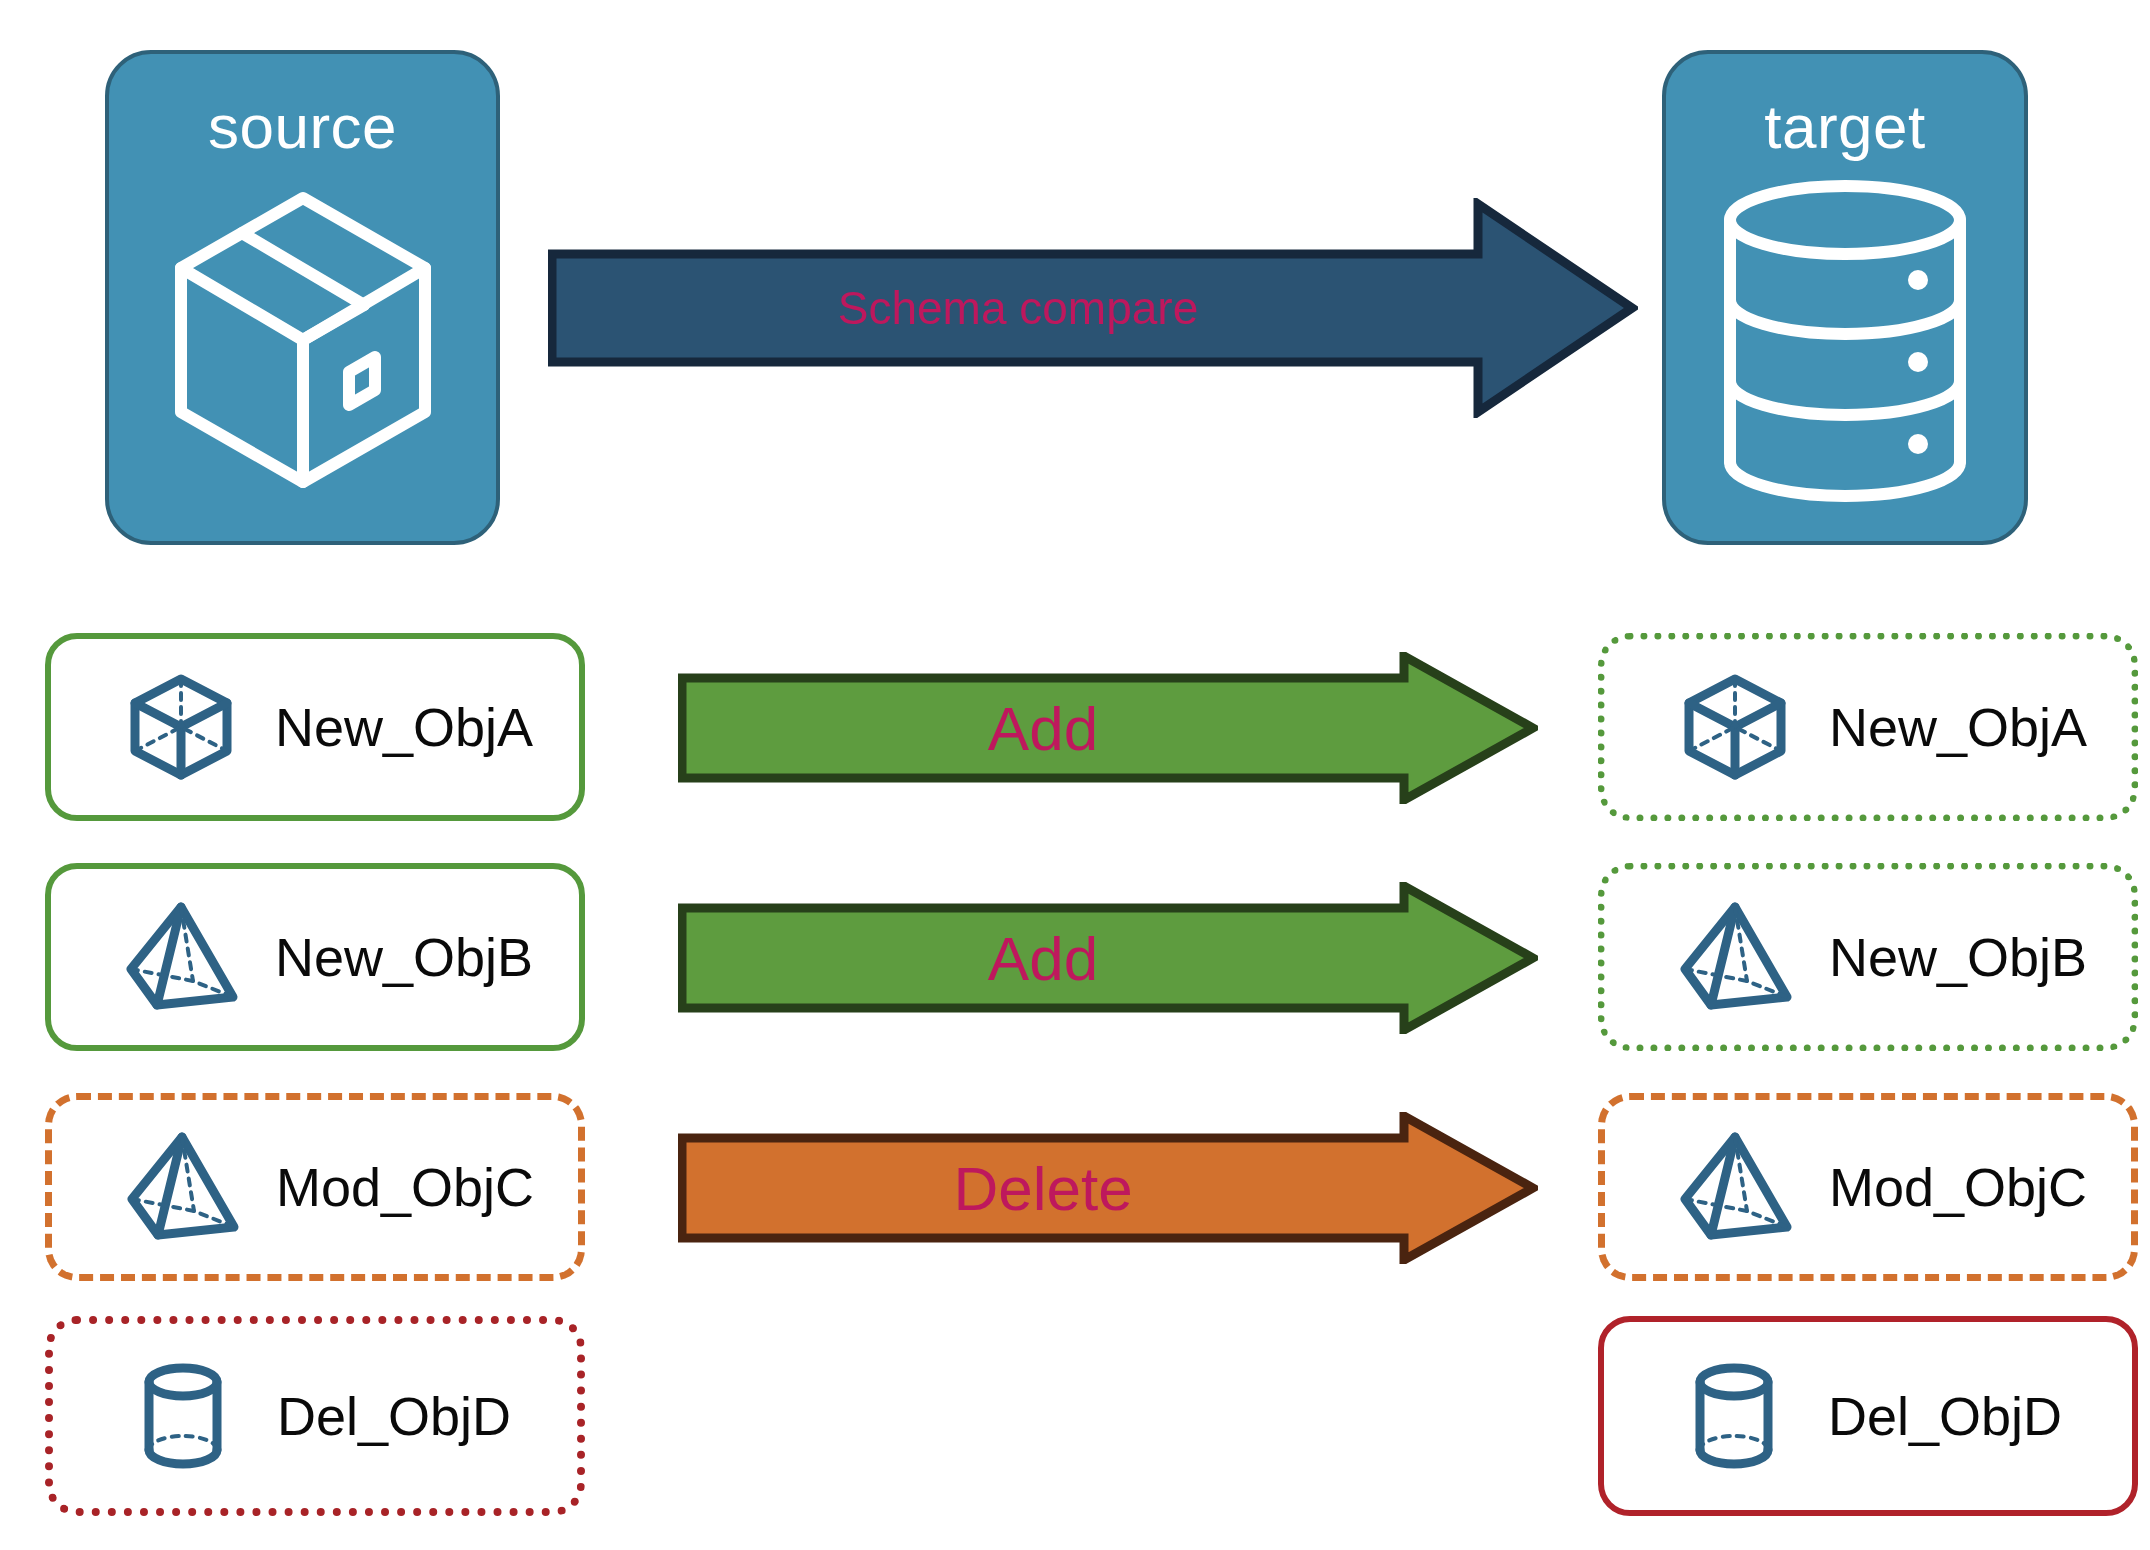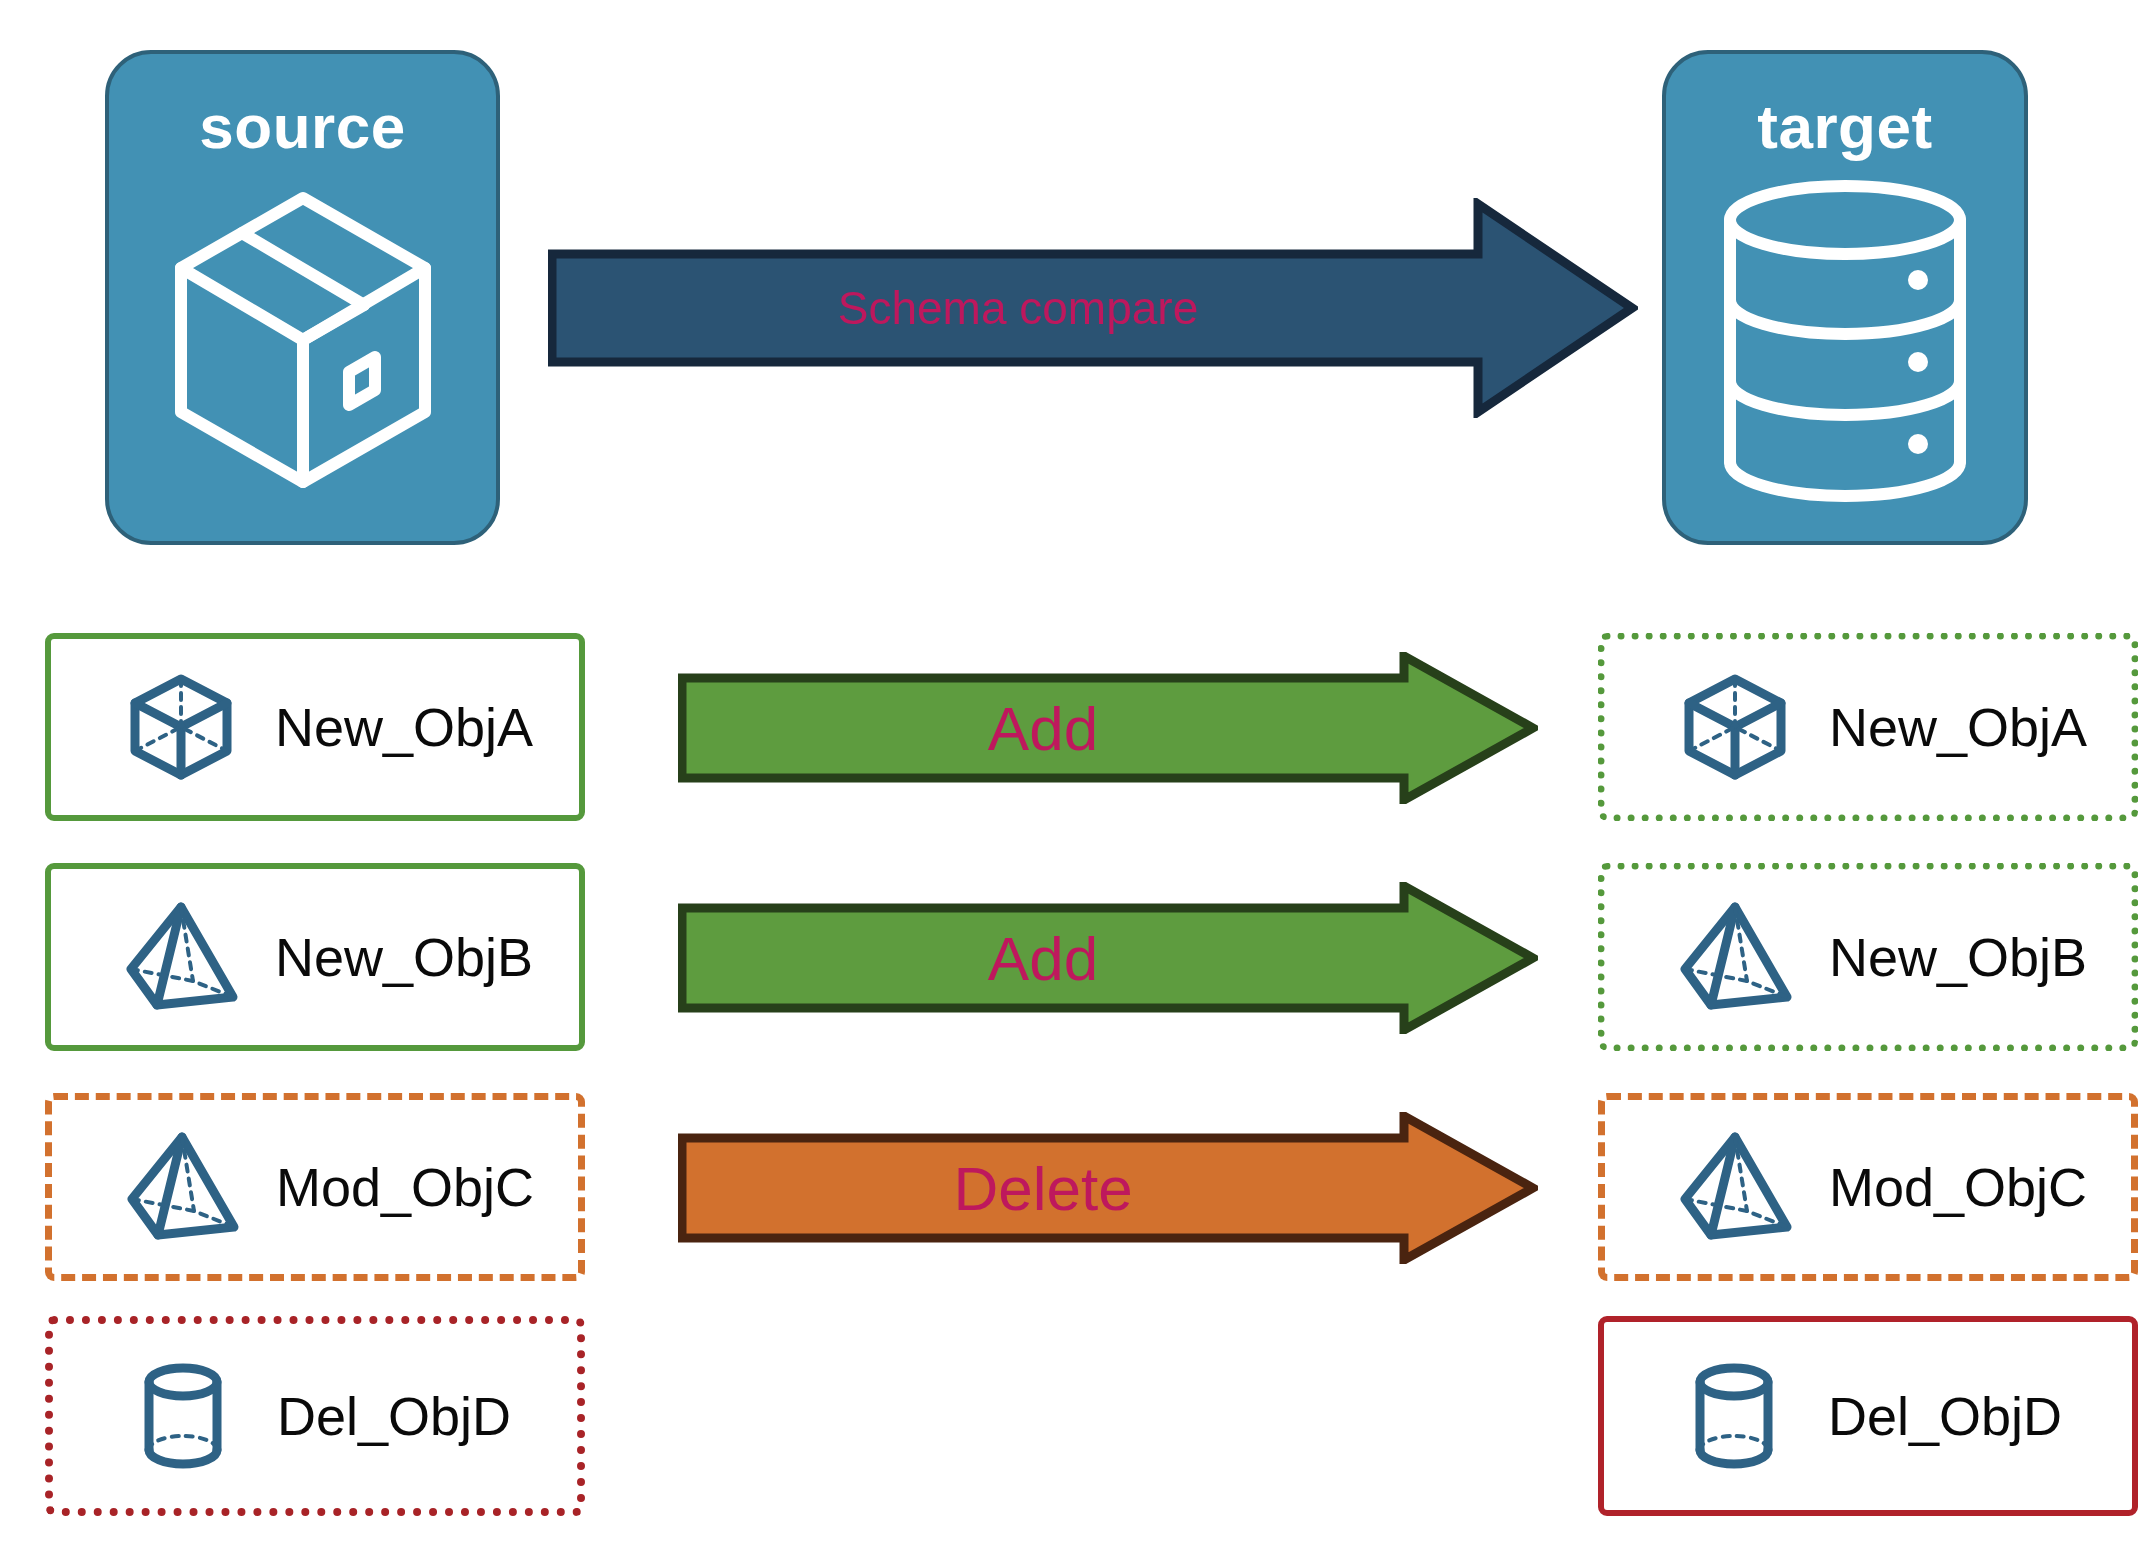--- a/index.html
+++ b/index.html
@@ -25,21 +25,21 @@
     border: 4px solid #2E6179;
     border-radius: 46px;
     box-sizing: border-box;
     display: flex;
     flex-direction: column;
     align-items: center;
   }
   .endpoint-label {
     color: #ffffff;
     font-size: 62px;
-    font-weight: bold;
+    font-weight: normal;
     margin-top: 42px;
     letter-spacing: 0.5px;
     line-height: 1;
   }
   .endpoint-icon {
     margin-top: 18px;
   }
   #source-panel { left: 105px; top: 50px; width: 395px; height: 495px; }
   #target-panel { left: 1662px; top: 50px; width: 366px; height: 495px; }
 
@@ -63,21 +63,21 @@
     top: 50%;
     transform: translateY(-50%);
     text-align: center;
   }
 
   
   .obj-box {
     position: absolute;
     box-sizing: border-box;
     background: #ffffff;
-    border-radius: 9px;
+    border-radius: 32px;
     display: flex;
     align-items: center;
   }
   .obj-icon {
     flex: 0 0 auto;
     margin-left: 70px;
     width: 120px;
     height: 120px;
     display: flex;
     align-items: center;

